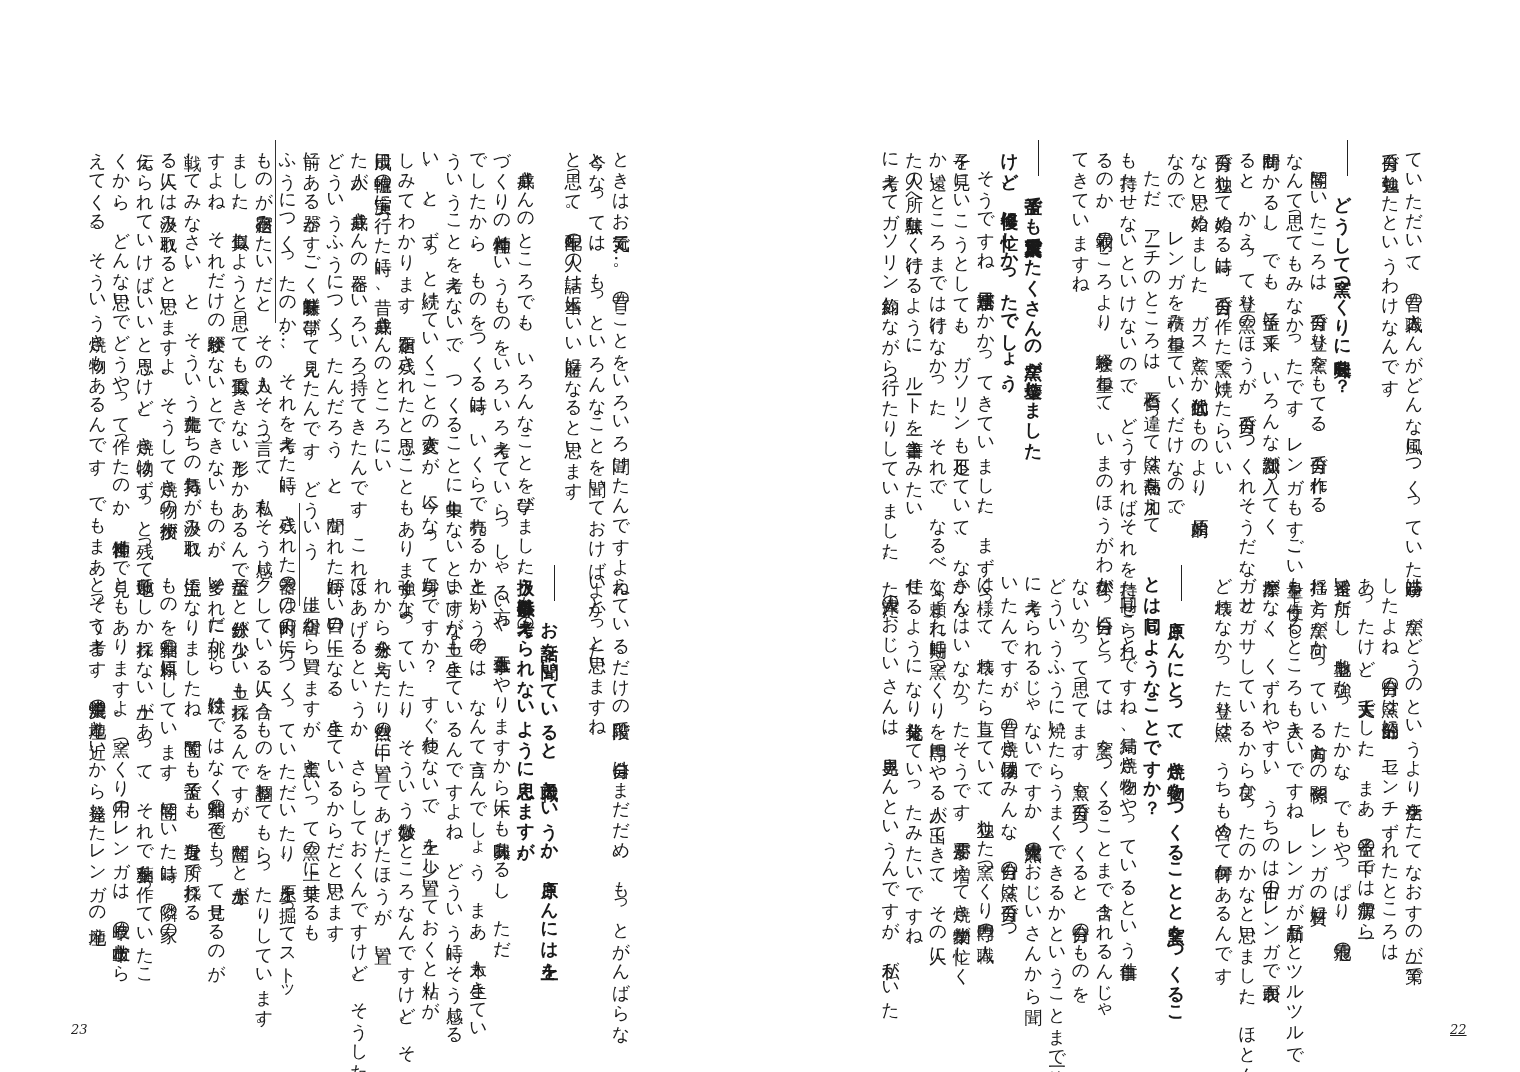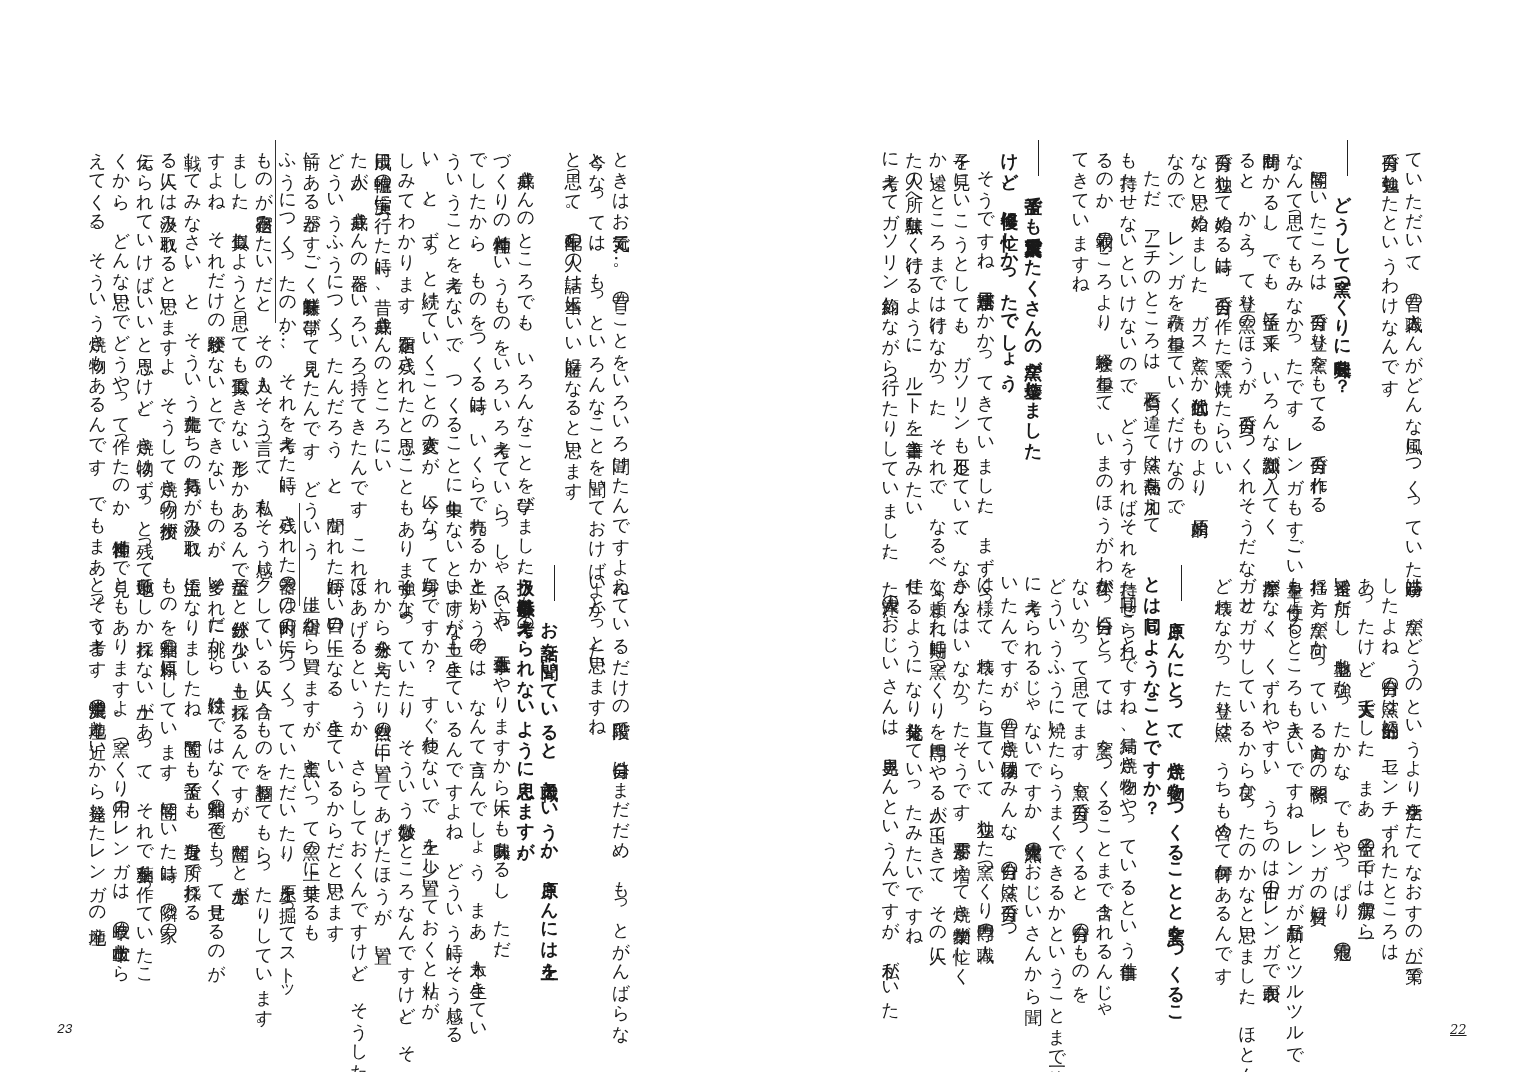--- a/index.html
+++ b/index.html
@@ -128,16 +128,16 @@
         <div class="col"><span>のは町内の方につくっていただいたり、原土を掘ってストッ</span></div>
         <div class="col"><span>クしている人に合うものを調整してもらったりしています。</span></div>
         <div class="col"><span>益子だと鉄分が少ない土も採れるんですが、笠間だと赤土が</span></div>
         <div class="col"><span>多い。だから、絵付けではなく釉薬の色でもって見せるのが</span></div>
         <div class="col"><span>主流になりましたね。笠間でも益子でも、身近な所で採れる</span></div>
         <div class="col"><span>ものを釉薬の原料にしています。笠間にいた時は、隣の家の</span></div>
         <div class="col"><span>敷地でしか採れない土があって、それで釉薬を作っていたこ</span></div>
         <div class="col"><span>ともありますよ。窯つくり用のレンガは、岐阜の土岐市から</span></div>
         <div class="col"><span>とってます。美濃焼の産地と近いから発達したレンガの産地</span></div>
       </div>
-    <div class="folio" style="left: 57px; font-family: Liberation Mono, monospace;">23</div>
+    <div class="folio" style="left: 71px;">23</div>
   </div>
 
 </div>
 
 </body></html>

